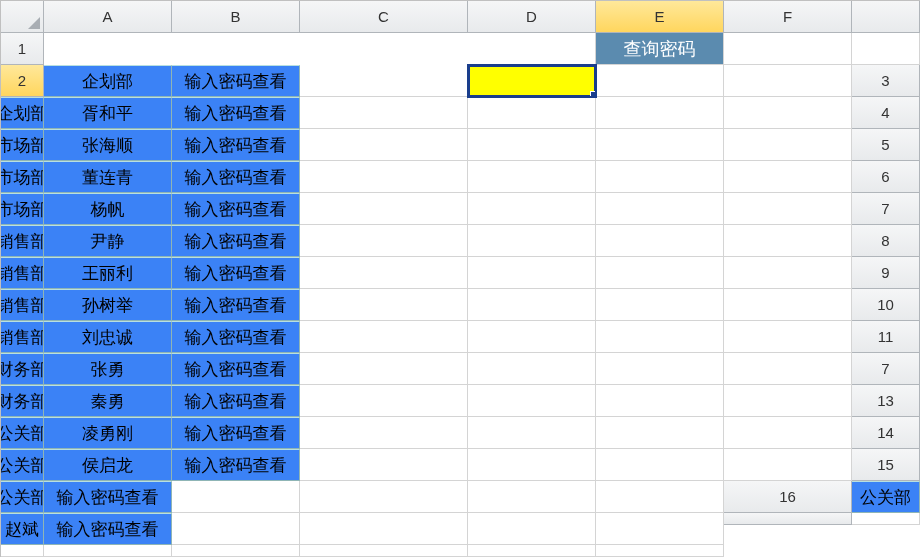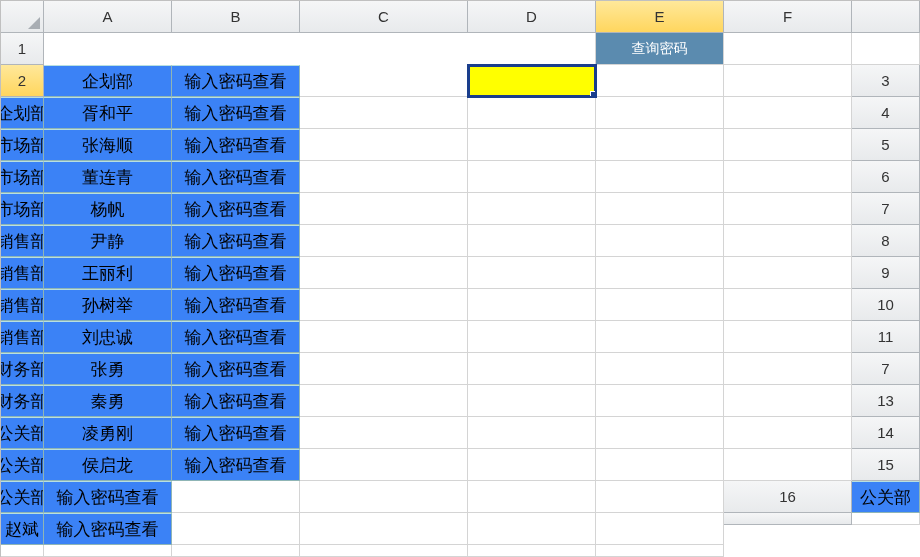--- a/index.html
+++ b/index.html
@@ -82,21 +82,21 @@
       border-right: 1px solid #8fb5b5;
       border-bottom: 1px solid #8fb5b5;
       border-top: 1px solid #b8e0e0;
     }
     .blank {
       background: #fff;
     }
     .query-header {
       background: #5b8baf;
       color: #fff;
-      font-size: 14px;
+      font-size: 18px;
     }
     .query-input {
       background: #ffff00;
       position: relative;
     }
     .selected {
       outline: 3px solid #1a3e8c;
       outline-offset: -2px;
       z-index: 2;
       position: relative;

